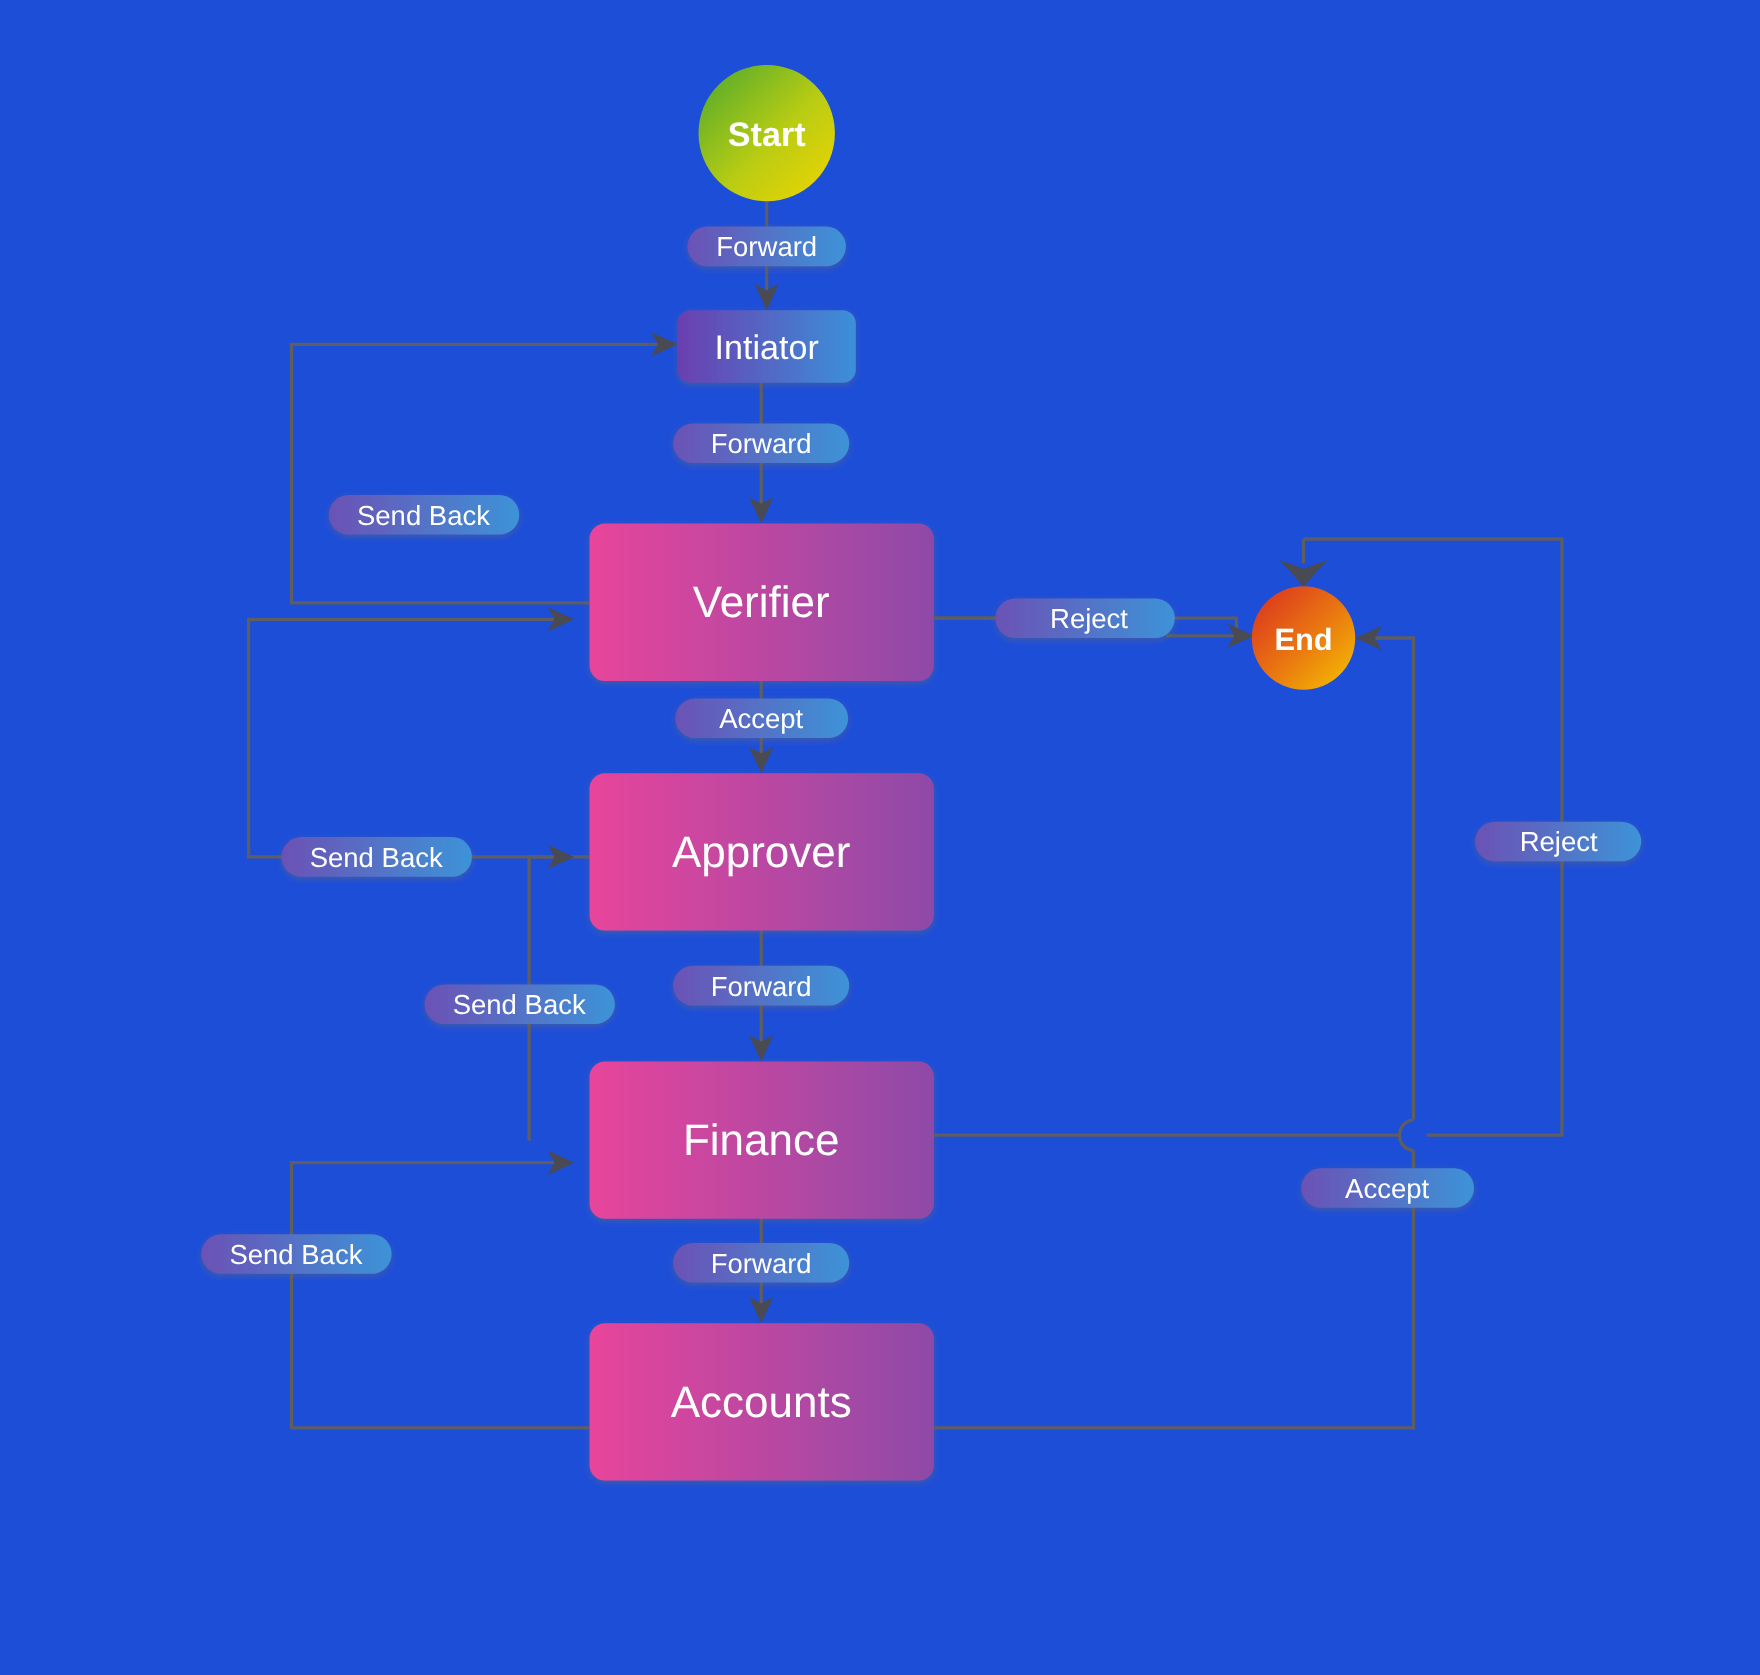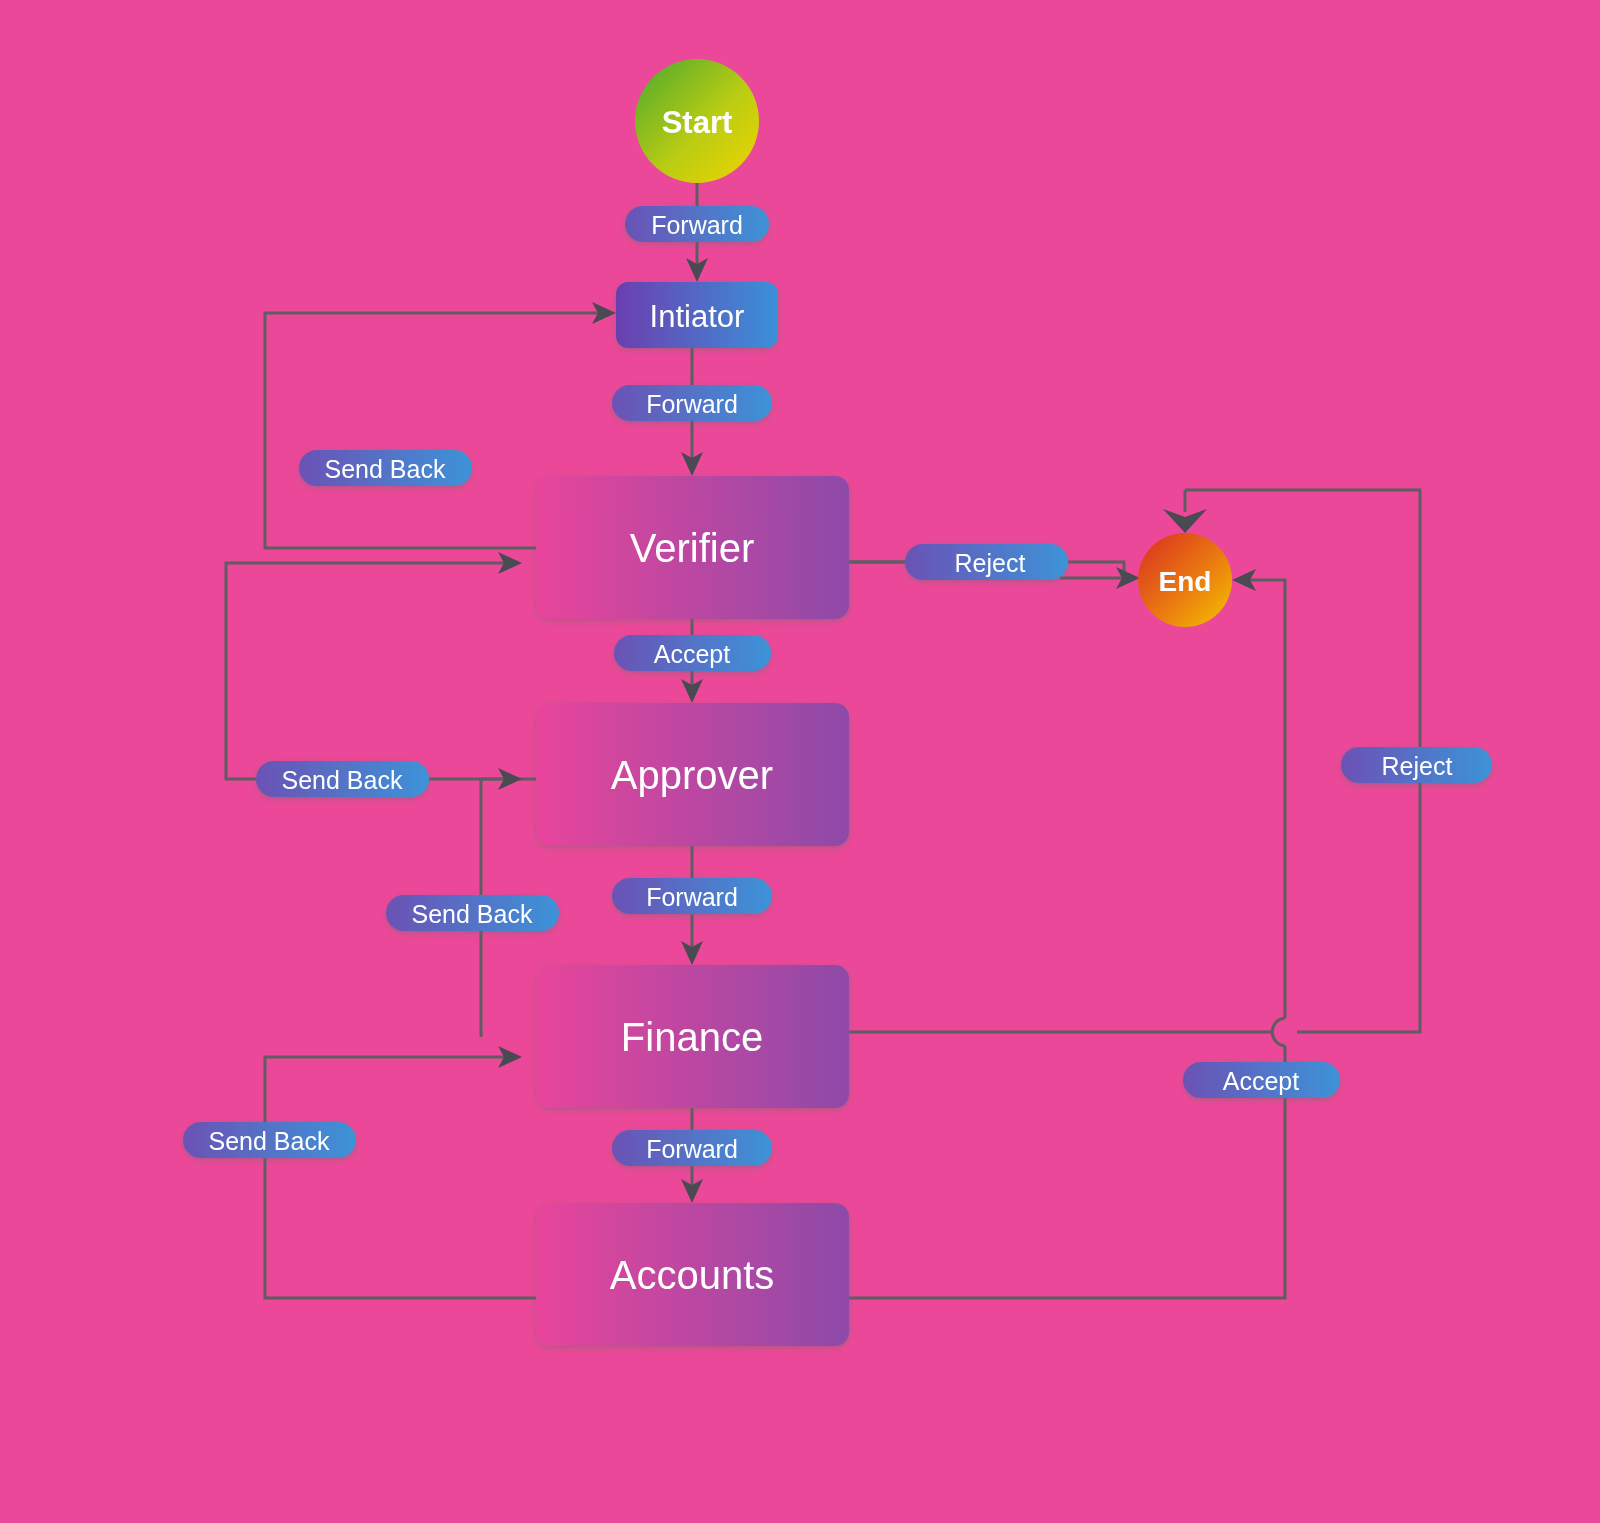--- a/index.html
+++ b/index.html
@@ -11,21 +11,21 @@
   body {
     width: 1600px;
     height: 1523px;
     font-family: "Liberation Sans", "DejaVu Sans", sans-serif;
     overflow: hidden;
   }
   #diagram-root {
     position: relative;
     width: 1600px;
     height: 1523px;
-    background: #ec4899;
+    background: #1d4ed8;
   }
   svg#flow-svg {
     display: block;
     width: 1600px;
     height: 1523px;
   }
   .node-label {
     fill: #ffffff;
     text-anchor: middle;
     dominant-baseline: central;

